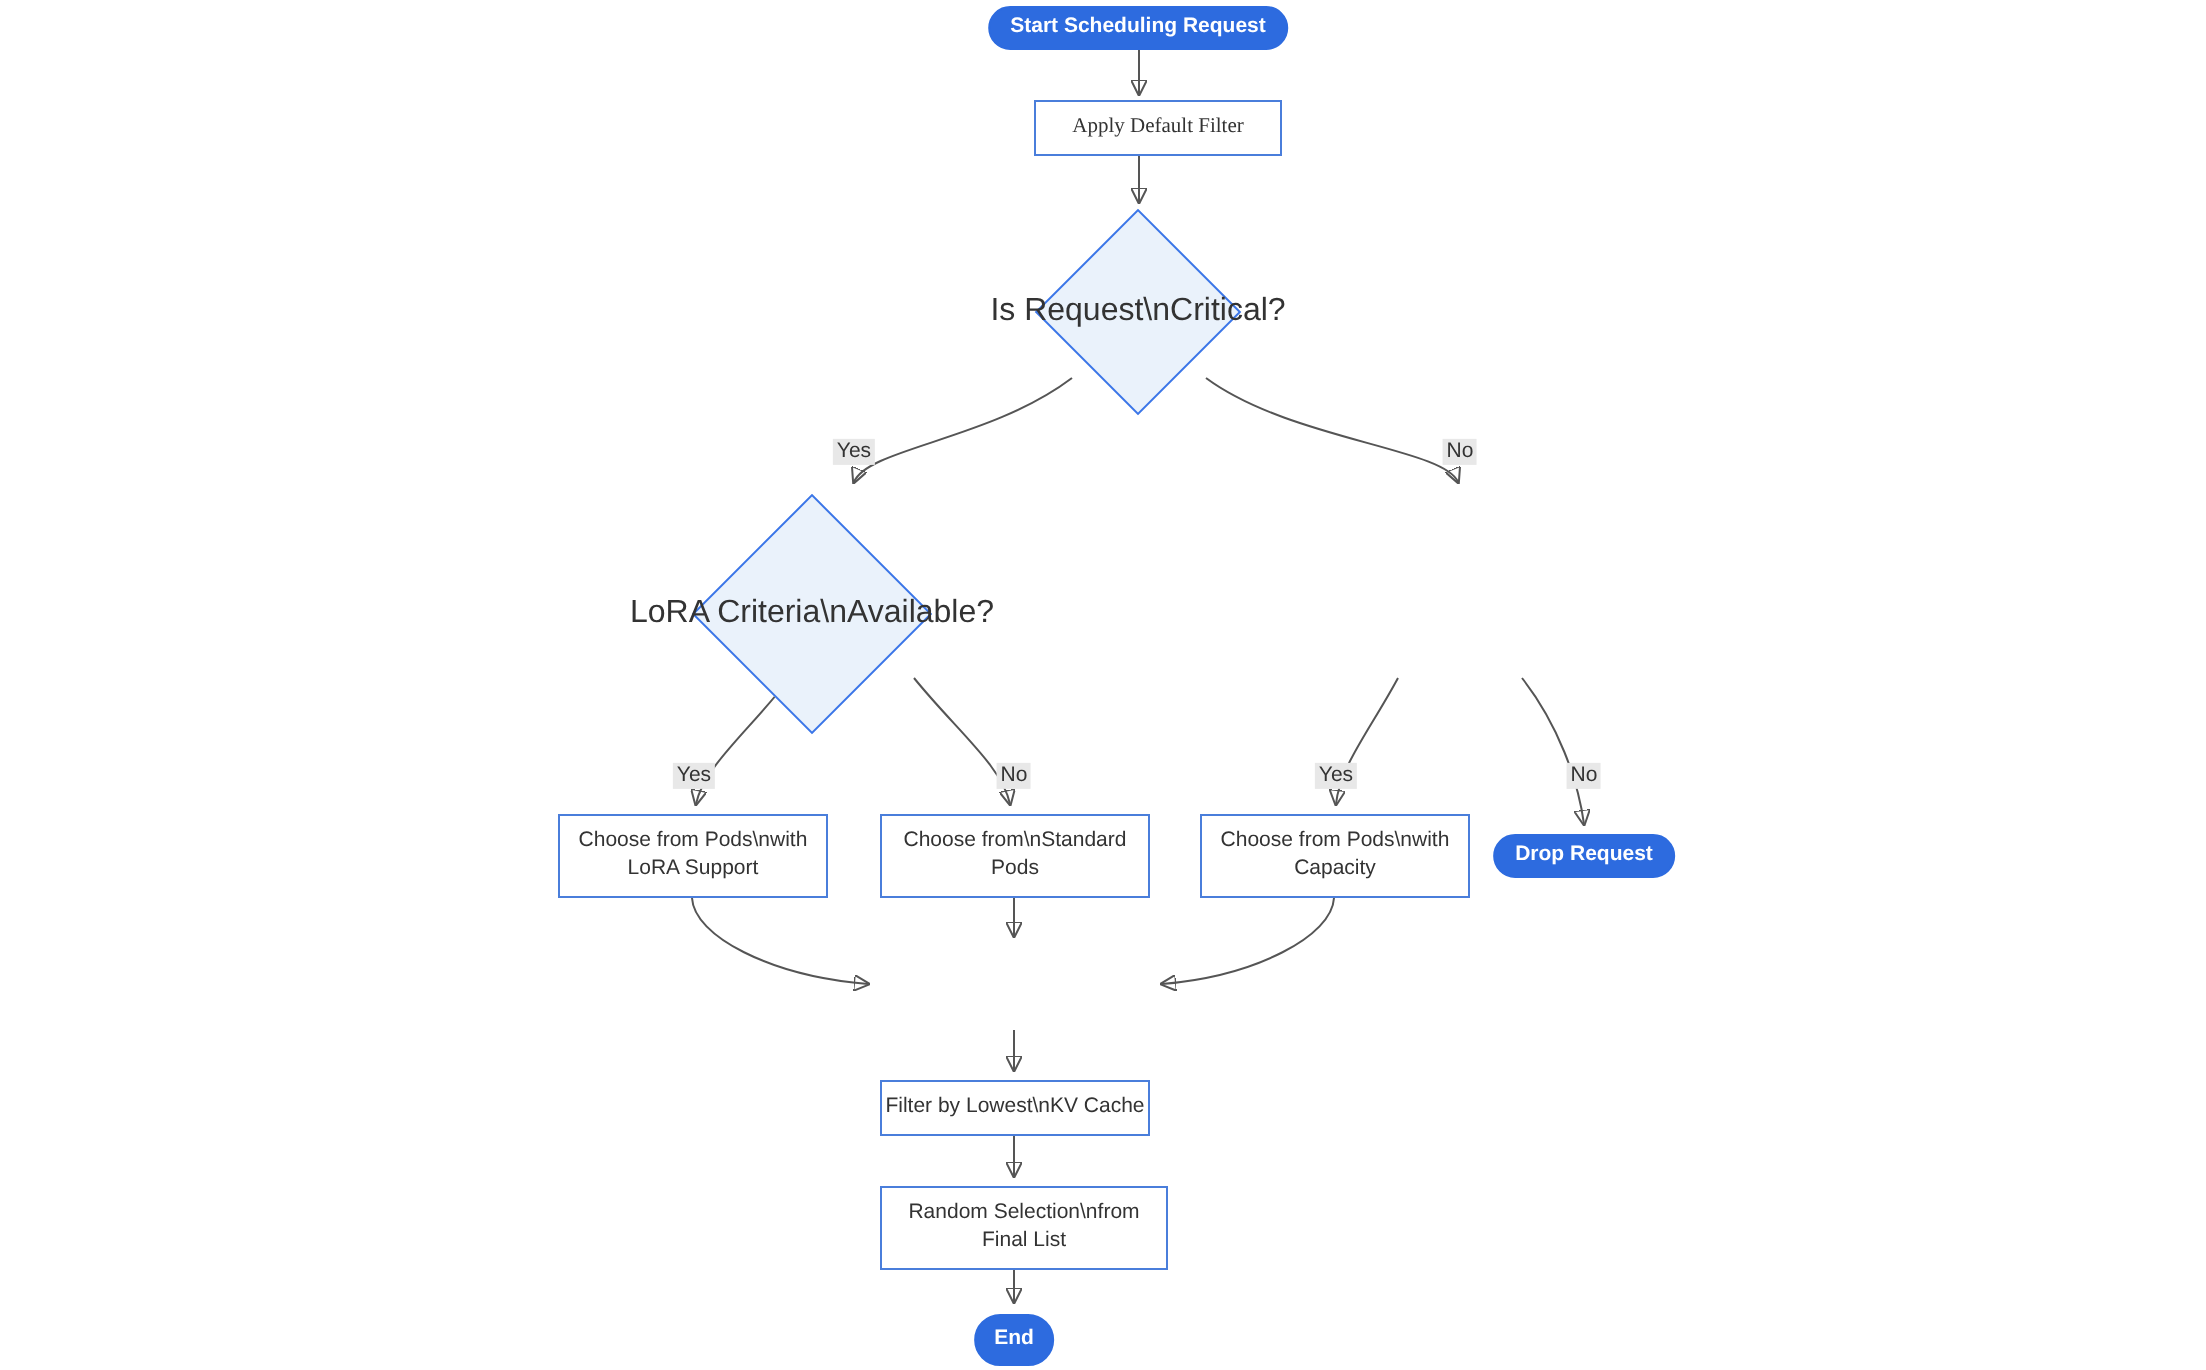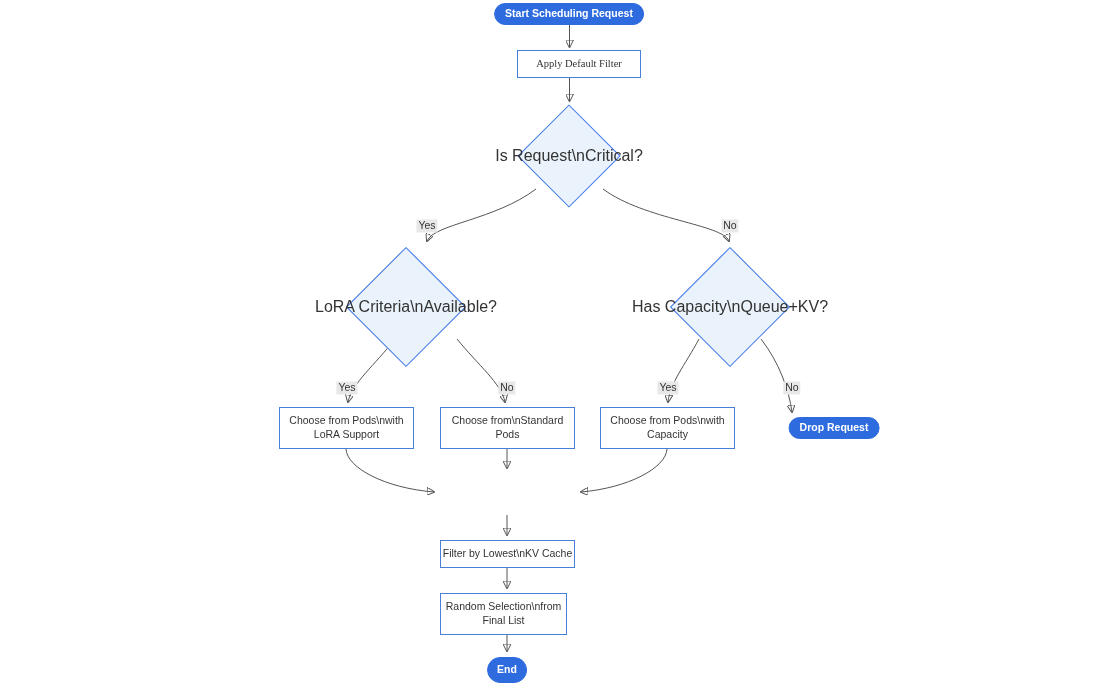--- a/index.html
+++ b/index.html
@@ -71,50 +71,46 @@
   <div class="diamond" style="left:517px;top:104px;width:104px;height:104px;">
     <div class="shape" style="width:73px;height:73px;"></div>
     <span class="dlbl">Is Request\nCritical?</span>
   </div>
 
   <div class="diamond" style="left:346px;top:247px;width:120px;height:120px;">
     <div class="shape" style="width:85px;height:85px;"></div>
     <span class="dlbl">LoRA Criteria\nAvailable?</span>
   </div>
 
-  <div class="diamond" style="left:670px;top:247px;width:120px;height:120px;">
-    <div class="shape" style="width:85px;height:85px;"></div>
-    <span class="dlbl">Has Capacity\nQueue+KV?</span>
-  </div>
 
   <div class="node rect" style="left:279px;top:407px;width:135px;height:42px;">
     <span class="lbl">Choose from Pods\nwith
 LoRA Support</span>
   </div>
 
   <div class="node rect" style="left:440px;top:407px;width:135px;height:42px;align-items:center;">
     <span class="lbl">Choose from\nStandard
 Pods</span>
   </div>
 
   <div class="node rect" style="left:600px;top:407px;width:135px;height:42px;">
     <span class="lbl">Choose from Pods\nwith
 Capacity</span>
   </div>
 
-  <div class="node pill" style="left:792px;top:417px;height:22px;margin-left:42px;">
+  <div class="node pill" style="left:792px;top:417px;height:22px;">
     <span class="lbl">Drop Request</span>
   </div>
 
 
   <div class="node rect" style="left:440px;top:540px;width:135px;height:28px;">
     <span class="lbl">Filter by Lowest\nKV Cache</span>
   </div>
 
-  <div class="node rect" style="left:440px;top:593px;width:127px;height:42px;">
+  <div class="node rect" style="left:440px;top:593px;width:144px;height:42px;">
     <span class="lbl">Random Selection\nfrom
 Final List</span>
   </div>
 
   <div class="node pill" style="left:507px;top:657px;height:26px;border-radius:13px;padding:0 9px;justify-content:flex-end;">
     <span class="lbl">End</span>
   </div>
 
   <div class="edge-label" style="left:427px;top:226px;">Yes</div>
   <div class="edge-label" style="left:730px;top:226px;">No</div>

